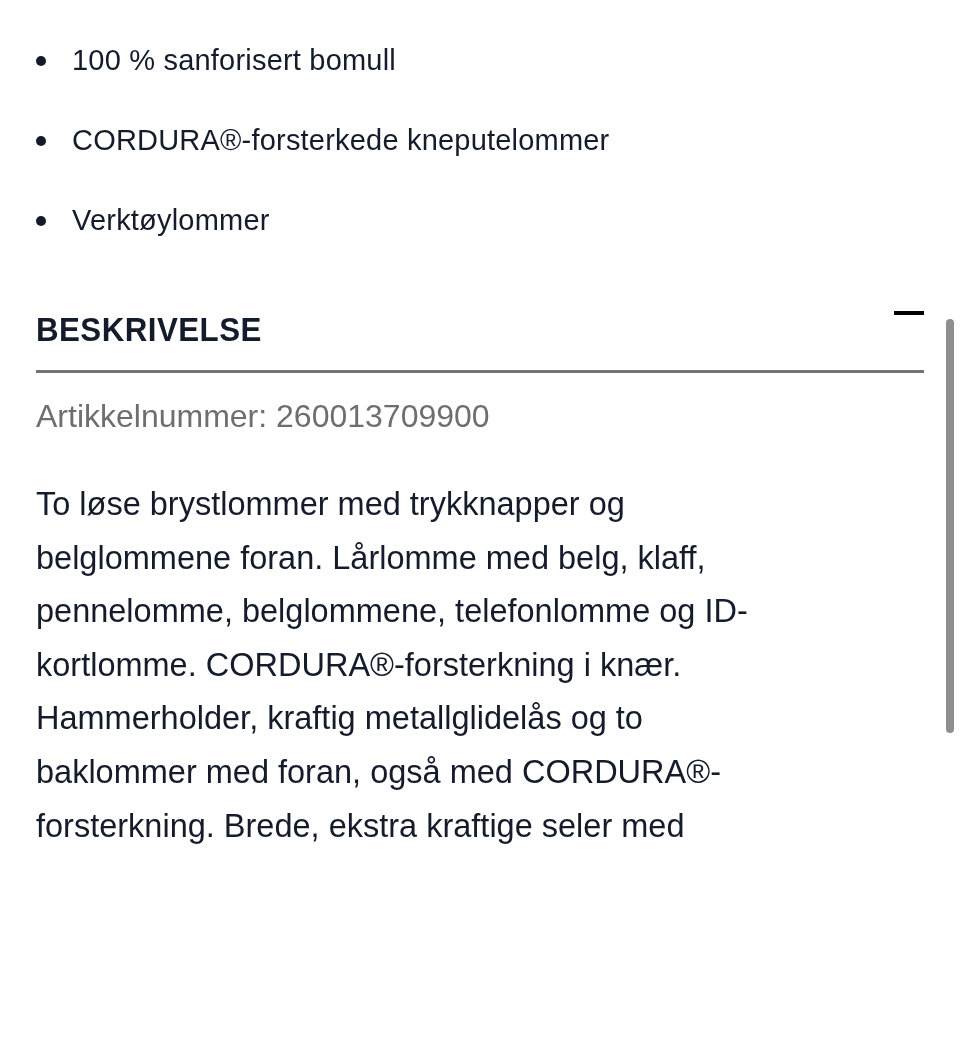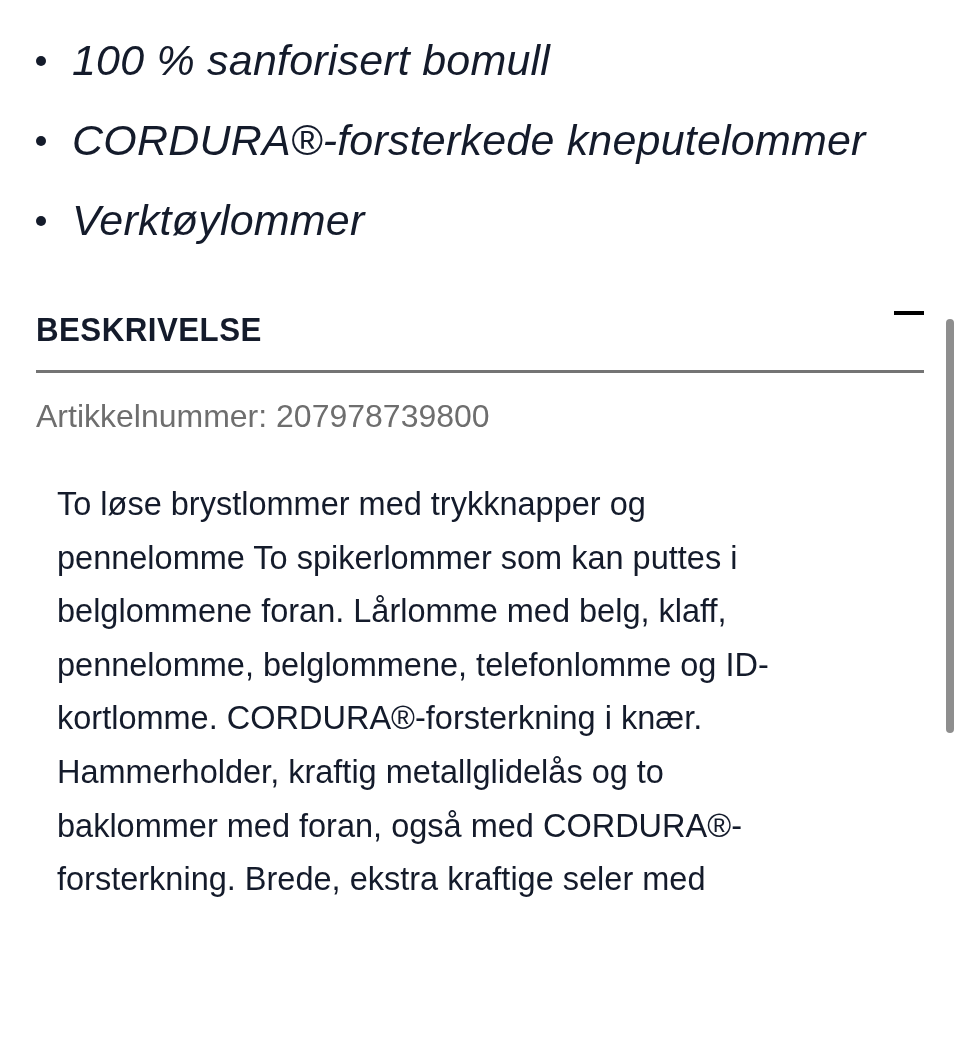--- a/index.html
+++ b/index.html
@@ -19,25 +19,24 @@
       position: absolute;
       left: 36px;
       top: 34px;
       margin: 0;
       padding: 0;
       list-style: none;
     }
     .feature-item {
       position: relative;
       height: 80px;
-      font-size: 43px;
+      font-size: 29px;
       line-height: 52px;
       padding-left: 36px;
       letter-spacing: 0.2px;
-      font-style: italic;
     }
     .bullet {
       position: absolute;
       left: 0;
       top: 22px;
       width: 10px;
       height: 10px;
       border-radius: 50%;
       background: #141b2b;
     }
@@ -84,21 +83,20 @@
       top: 478px;
       width: 820px;
       font-size: 32.5px;
       line-height: 53.6px;
       color: #141b2b;
       margin: 0;
     }
     .desc-line {
       display: block;
       white-space: nowrap;
-      margin-left: 21px;
     }
     .scrollbar {
       position: absolute;
       left: 946px;
       top: 319px;
       width: 8px;
       height: 414px;
       border-radius: 4px;
       background: #8e8e8e;
     }
@@ -119,25 +117,24 @@
     <span class="bullet"></span>
     <span>Verktøylommer</span>
   </li>
 </ul>
 
 <div class="section-header">
   <span class="section-title">BESKRIVELSE</span>
   <span class="collapse-icon"></span>
 </div>
 
-<div class="article-number">Artikkelnummer: 207978739800</div>
+<div class="article-number">Artikkelnummer: 260013709900</div>
 
 <p class="description">
   <span class="desc-line">To løse brystlommer med trykknapper og</span>
-  <span class="desc-line">pennelomme To spikerlommer som kan puttes i</span>
   <span class="desc-line">belglommene foran. Lårlomme med belg, klaff,</span>
   <span class="desc-line">pennelomme, belglommene, telefonlomme og ID-</span>
   <span class="desc-line">kortlomme. CORDURA®-forsterkning i knær.</span>
   <span class="desc-line">Hammerholder, kraftig metallglidelås og to</span>
   <span class="desc-line">baklommer med foran, også med CORDURA®-</span>
   <span class="desc-line">forsterkning. Brede, ekstra kraftige seler med</span>
 </p>
 
 <div class="scrollbar"></div>
 

